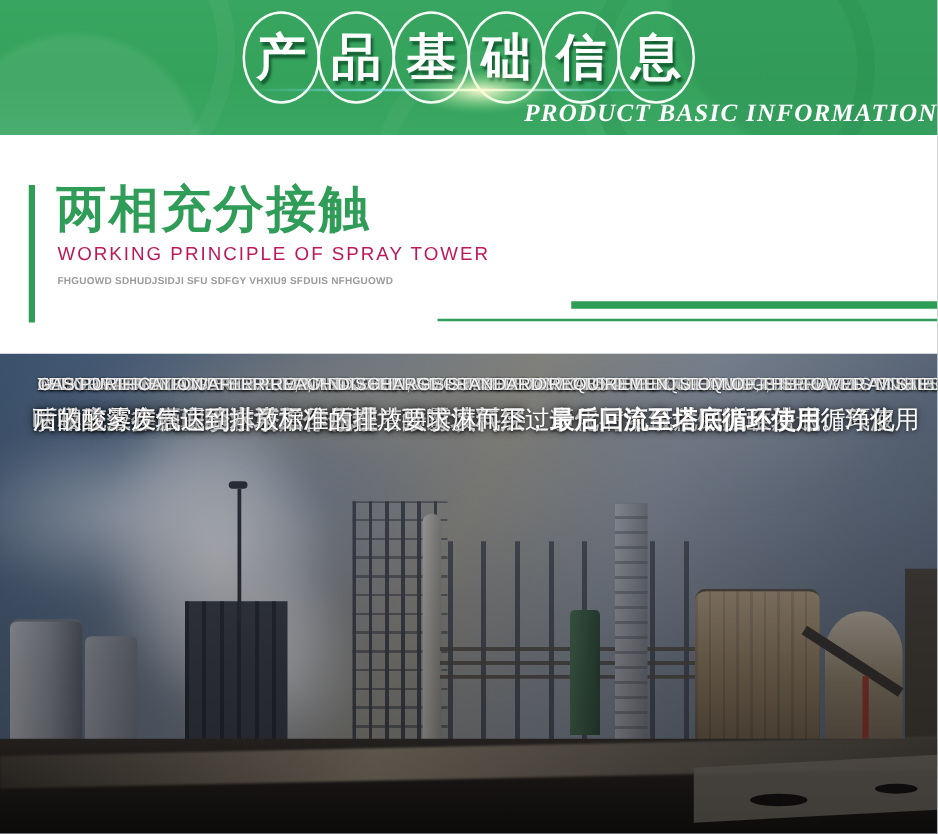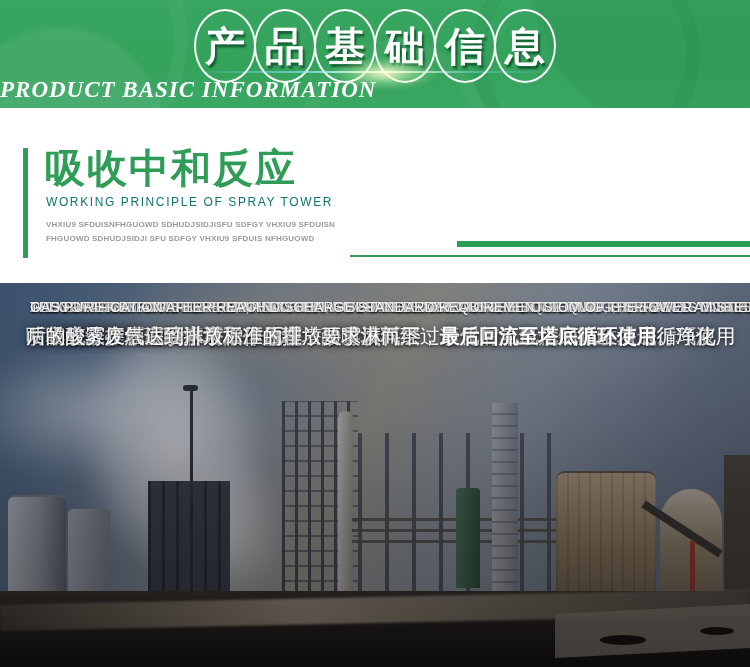--- a/index.html
+++ b/index.html
@@ -20,31 +20,31 @@
   .badge{width:58px;height:70px;border:2.5px solid rgba(255,255,255,0.96);border-radius:50%;
     margin:0 -1px;display:flex;align-items:center;justify-content:center;flex:0 0 auto;}
   .badge span{font-family:"DejaVu Serif","Liberation Serif",serif;font-weight:bold;
     font-size:40px;color:#ffffff;text-shadow:2px 3px 2px rgba(14,82,42,0.85);line-height:1;}
   .flare{position:absolute;left:330px;top:56px;width:110px;height:34px;border-radius:50%;
     background:radial-gradient(closest-side,rgba(255,252,210,0.95),rgba(215,255,190,0.35) 55%,rgba(0,0,0,0));
     filter:blur(2px);}
   .streak{position:absolute;left:195px;top:71px;width:360px;height:2px;
     background:linear-gradient(90deg,rgba(0,0,0,0),rgba(140,230,255,0.65) 30%,rgba(255,255,230,0.95) 52%,rgba(140,230,255,0.4) 75%,rgba(0,0,0,0));
     filter:blur(0.5px);}
-  .banner-en{position:absolute;left:0;bottom:5px;width:750px;text-align:left;
+  .banner-en{position:absolute;left:0;bottom:5px;width:750px;text-align:right;
     font-family:"Liberation Serif","DejaVu Serif",serif;font-style:italic;font-weight:bold;
-    font-size:23px;letter-spacing:1px;color:#ffffff;}
+    font-size:20px;letter-spacing:1px;color:#ffffff;}
 
   
   .intro{position:absolute;left:0;top:108px;width:750px;height:175px;background:#ffffff;}
   .vbar{position:absolute;left:23px;top:40px;width:5px;height:110px;background:#2e9e57;}
   .title-cn{position:absolute;left:45px;top:38px;font-size:40px;line-height:1.1;
     font-weight:600;color:#2f9c58;letter-spacing:2px;}
-  .title-en{position:absolute;left:46px;top:87px;font-size:12px;letter-spacing:1.6px;
-    color:#0f766e;font-weight:500;text-align:right;}
+  .title-en{position:absolute;left:46px;top:87px;font-size:15px;letter-spacing:1.6px;
+    color:#be185d;font-weight:500;text-align:right;}
   .placeholders{position:absolute;left:46px;top:110px;font-size:8px;line-height:13.5px;
     letter-spacing:0.2px;color:#9b9b9b;font-weight:bold;}
   .deco-thick{position:absolute;right:0;top:133px;width:293px;height:6px;background:#2e9e57;}
   .deco-thin{position:absolute;right:0;top:147px;width:400px;height:2px;background:#2e9e57;}
 
   
   .photo{position:absolute;left:0;top:283px;width:750px;height:384px;overflow:hidden;background:#6e7c8d;}
   .photo div{position:absolute;}
   .sky{left:0;top:0;width:750px;height:330px;
     background:linear-gradient(115deg,#47627f 0%,#5d7490 16%,#8c95a0 34%,#a7a496 48%,#97a0ab 64%,#6e7c8d 84%,#5d6a7c 100%);}
@@ -139,24 +139,23 @@
           <span>息</span>
         </div>
     </div>
     <div class="streak"></div>
     <div class="flare"></div>
     <div class="banner-en">PRODUCT BASIC INFORMATION</div>
   </div>
 
   <div class="intro">
     <div class="vbar"></div>
-    <div class="title-cn">吸收中和反应</div>
+    <div class="title-cn">两相充分接触</div>
     <div class="title-en">WORKING PRINCIPLE OF SPRAY TOWER</div>
     <div class="placeholders">
-      <div>VHXIU9 SFDUISNFHGUOWD SDHUDJSIDJISFU SDFGY VHXIU9 SFDUISN</div>
       <div>FHGUOWD SDHUDJSIDJI SFU SDFGY VHXIU9 SFDUIS NFHGUOWD</div>
     </div>
     <div class="deco-thick"></div>
     <div class="deco-thin"></div>
   </div>
 
   <div class="photo">
     <div class="sky"></div>
     <div class="cloud1"></div>
     <div class="cloud2"></div>

